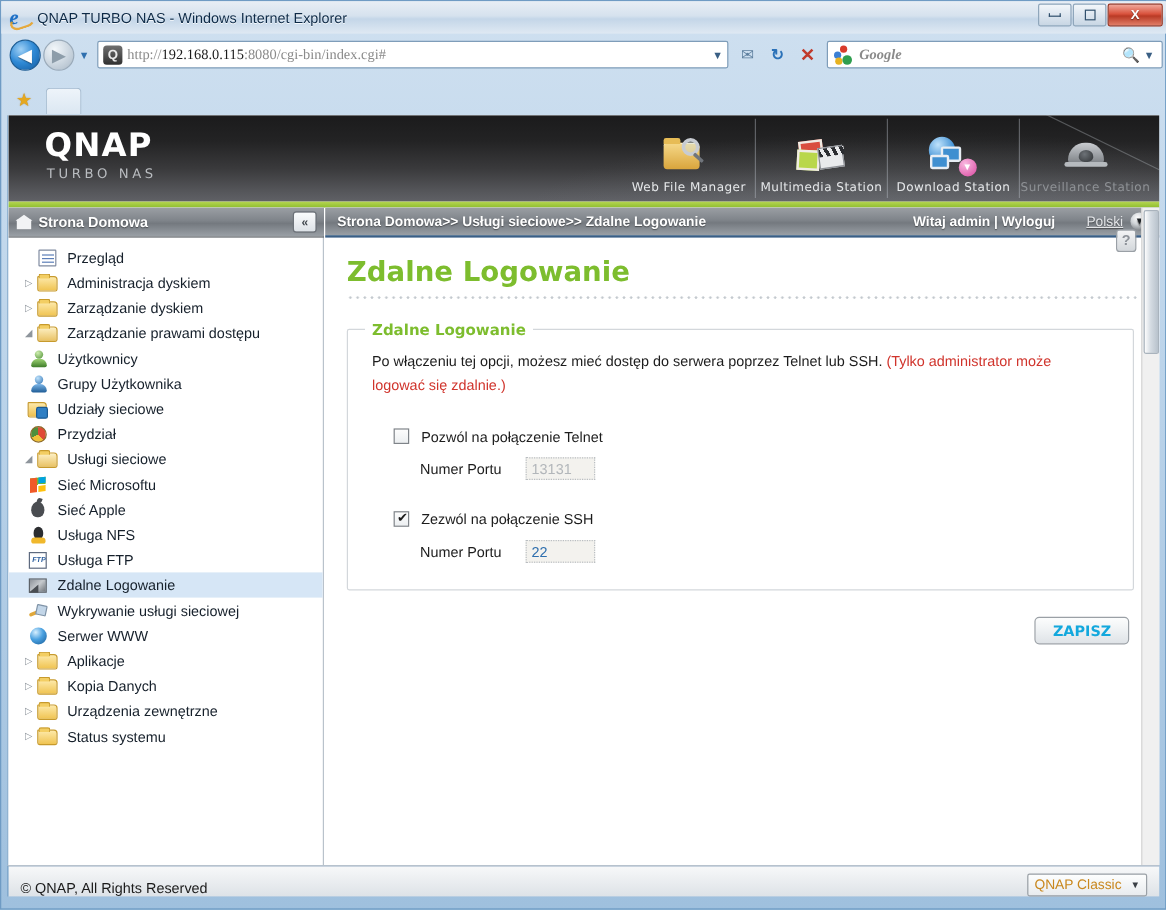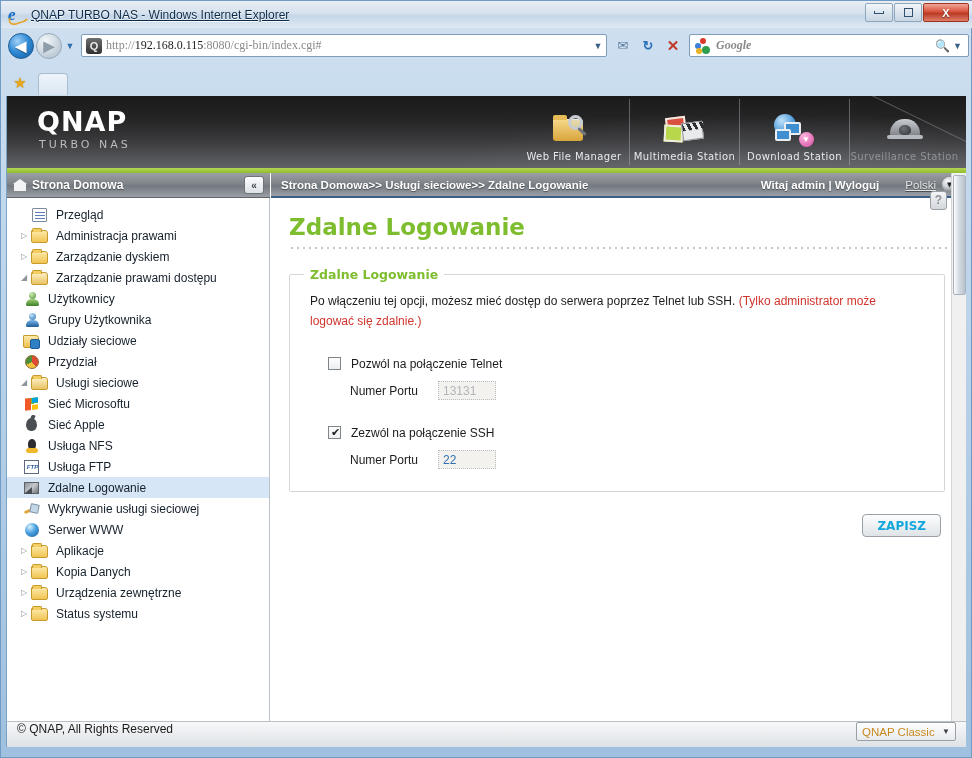--- a/index.html
+++ b/index.html
@@ -40,21 +40,20 @@
     content: ""; position: absolute; left: 0px; top: 7px;
     width: 17px; height: 7px;
     border: 2px solid #e8a020; border-radius: 50%/70%;
     border-top-color: transparent; border-right-color: transparent;
     transform: rotate(-18deg);
     opacity: .85;
   }
   #win-title {
     font-size: 12px; color: #0d2a47; white-space: nowrap;
     text-shadow: 0 1px 0 rgba(255,255,255,.85);
-    text-decoration: underline;
   }
   .winbtns { position: absolute; right: 4px; top: 2px; display: flex; gap: 1px; }
   .winbtn {
     width: 28px; height: 19px;
     border: 1px solid #8fa6bb; border-radius: 2px;
     background: linear-gradient(to bottom, #f2f6fa 0%, #dde6ef 50%, #c8d6e4 100%);
     display: flex; align-items: center; justify-content: center;
     font-size: 11px; color: #26435e;
   }
   .winbtn.close {
@@ -465,21 +464,21 @@
     position: absolute; left: 1px; top: 2px; width: 13px; height: 120px;
     background: linear-gradient(to right,#fdfdfd,#d4dbe2 45%,#b8c2cc);
     border: 1px solid #a9b3bd; border-radius: 2px;
   }
 
   
   #statusbar {
     position: absolute; left: 5px; top: 720px; width: 960px; height: 26px;
     background: linear-gradient(to bottom,#f7f8f9 0%,#e9ecef 55%,#dde2e7 100%);
     border-top: 1px solid #b7bfc7; border-left: 1px solid #7aa3c8;
-    display: flex; align-items: flex-start; padding: 0 10px;
+    display: flex; align-items: flex-end; padding: 0 10px;
   }
   #copyright { font-size: 12px; color: #1b1b1b; flex: 1; }
   #themesel {
     width: 100px; height: 19px; border: 1px solid #9aa0a6; border-radius: 2px;
     background: linear-gradient(to bottom,#fdfefe,#e8ebee);
     display: flex; align-items: center; padding: 0 5px;
     font-size: 11.5px; color: #c9881f;
   }
   #themesel .tname { flex: 1; white-space: nowrap; }
   #themesel .tcar { font-size: 8px; color: #3a3f45; }
@@ -597,21 +596,21 @@
                 <i class="fi-doc"></i>
               </span>
             <span class="ntext">Przegląd</span>
           </div>
 
           <div class="node">
             <span class="twisty">▷</span>
             <span class="nicon">
                 <i class="fi-folder"></i>
               </span>
-            <span class="ntext">Administracja prawami</span>
+            <span class="ntext">Administracja dyskiem</span>
           </div>
 
           <div class="node">
             <span class="twisty">▷</span>
             <span class="nicon">
                 <i class="fi-folder"></i>
               </span>
             <span class="ntext">Zarządzanie dyskiem</span>
           </div>
 

